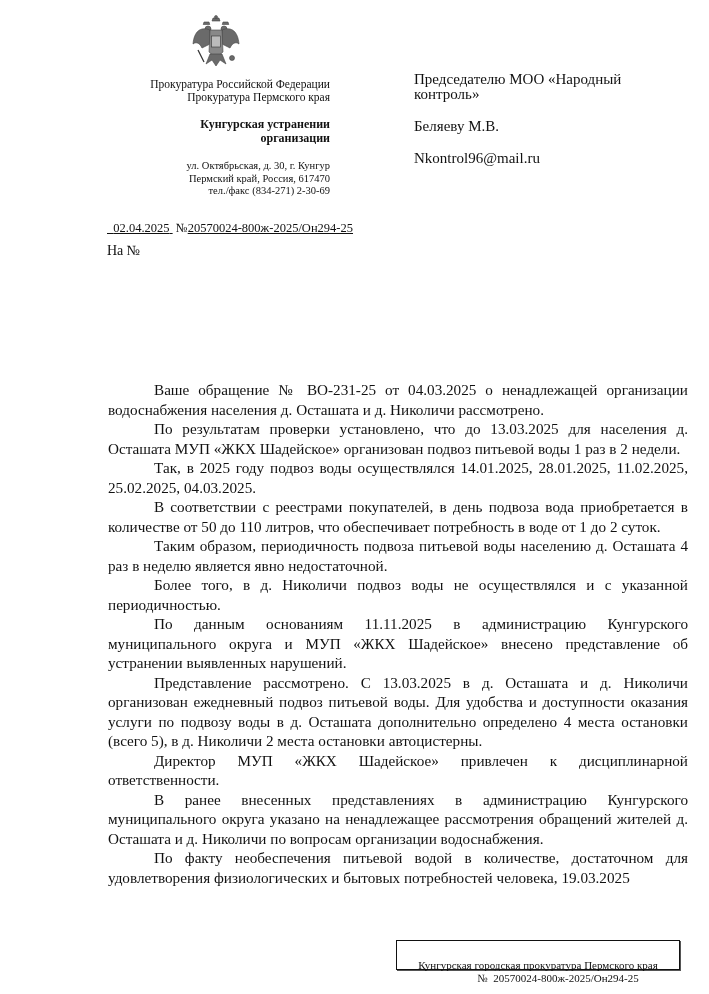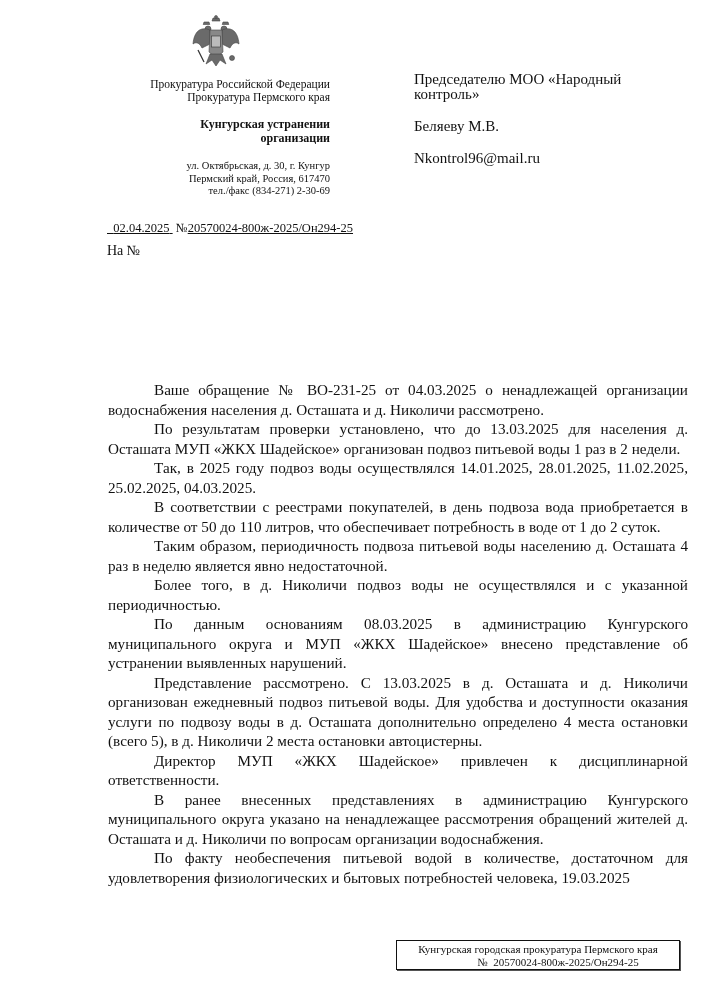--- a/index.html
+++ b/index.html
@@ -13,21 +13,21 @@
   .addr { left:100px; top:160px; width:230px; font-size:10.5px; line-height:12.5px; }
   .regline { left:107px; top:221px; font-size:12.5px; white-space:nowrap; }
   .regline span.u { text-decoration:underline;text-align:center; }
   .nano { left:107px; top:243px; font-size:14px; }
   .addressee { left:414px; top:72px; width:270px; font-size:15px; line-height:15px; }
   .addressee p { margin:0 0 17px 0; }
   .body { left:100px; top:380px; width:580px; font-size:15.2px; line-height:19.5px; text-align:justify;margin-left:8px; }
   .body p { margin:0; text-indent:46px; }
   .body p + p { margin-top:0; }
   .stamp { left:396px; top:940px; width:284px; height:30px; border:1.5px solid #111;
-           box-shadow:1px 1px 0 #555; font-size:11px; line-height:13px; text-align:center; padding-top:2px; box-sizing:border-box; }
+           box-shadow:1px 1px 0 #555; font-size:11px; line-height:13px; text-align:center; padding-top:18px; box-sizing:border-box; }
   .stamp .l2 { padding-left:40px;text-align:center; }
 </style>
 </head>
 <body>
 
 <div class="abs emblem">
   <svg viewBox="0 0 56 56" width="56" height="56">
     <g fill="#6a6a6a" stroke="#444" stroke-width="0.6">
 
       <path d="M25 4 h6 l1 3 h-8 z"></path>
@@ -82,21 +82,21 @@
   <p>Nkontrol96@mail.ru</p>
 </div>
 
 <div class="abs body">
   <p>Ваше обращение № ВО-231-25 от 04.03.2025 о ненадлежащей организации водоснабжения населения д. Осташата и д. Николичи рассмотрено.</p>
   <p>По результатам проверки установлено, что до 13.03.2025 для населения д. Осташата МУП «ЖКХ Шадейское» организован подвоз питьевой воды 1 раз в 2 недели.</p>
   <p>Так, в 2025 году подвоз воды осуществлялся 14.01.2025, 28.01.2025, 11.02.2025, 25.02.2025, 04.03.2025.</p>
   <p>В соответствии с реестрами покупателей, в день подвоза вода приобретается в количестве от 50 до 110 литров, что обеспечивает потребность в воде от 1 до 2 суток.</p>
   <p>Таким образом, периодичность подвоза питьевой воды населению д. Осташата 4 раз в неделю является явно недостаточной.</p>
   <p>Более того, в д. Николичи подвоз воды не осуществлялся и с указанной периодичностью.</p>
-  <p>По данным основаниям 08.03.2025 в администрацию Кунгурского муниципального округа и МУП «ЖКХ Шадейское» внесено представление об устранении выявленных нарушений.</p>
+  <p>По данным основаниям 11.11.2025 в администрацию Кунгурского муниципального округа и МУП «ЖКХ Шадейское» внесено представление об устранении выявленных нарушений.</p>
   <p>Представление рассмотрено. С 13.03.2025 в д. Осташата и д. Николичи организован ежедневный подвоз питьевой воды. Для удобства и доступности оказания услуги по подвозу воды в д. Осташата дополнительно определено 4 места остановки (всего 5), в д. Николичи 2 места остановки автоцистерны.</p>
   <p>Директор МУП «ЖКХ Шадейское» привлечен к дисциплинарной ответственности.</p>
   <p>В ранее внесенных представлениях в администрацию Кунгурского муниципального округа указано на ненадлежащее рассмотрения обращений жителей д. Осташата и д. Николичи по вопросам организации водоснабжения.</p>
   <p>По факту необеспечения питьевой водой в количестве, достаточном для удовлетворения физиологических и бытовых потребностей человека, 19.03.2025</p>
 </div>
 
 <div class="abs stamp">
   <div>Кунгурская городская прокуратура Пермского края</div>
   <div class="l2">
     <span>№</span>&nbsp;

